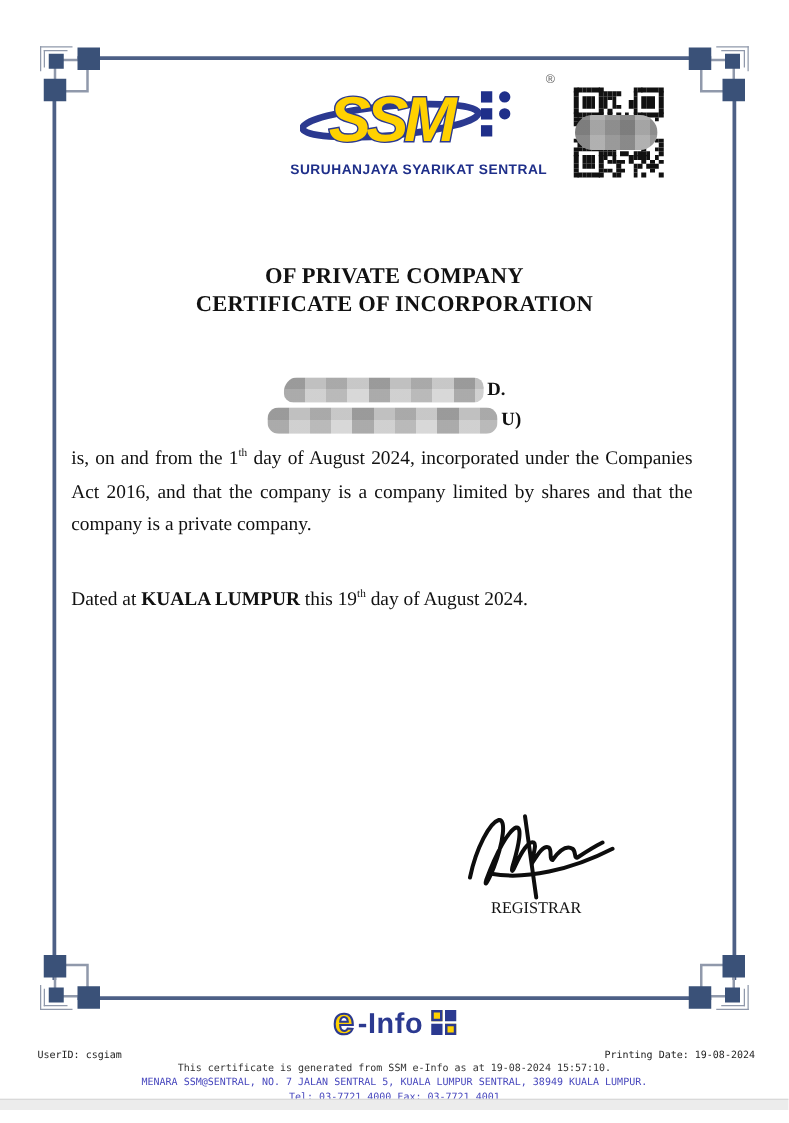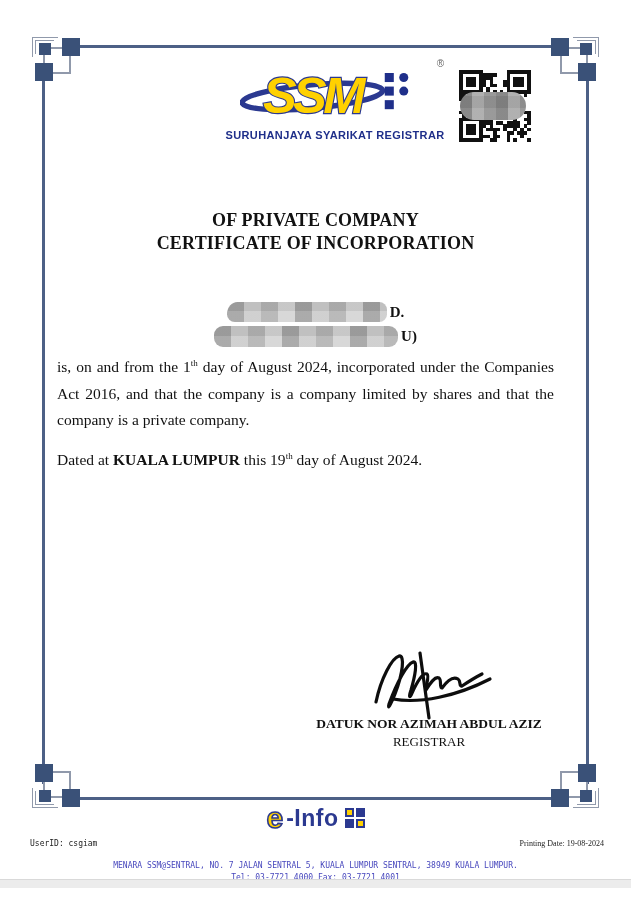--- a/index.html
+++ b/index.html
@@ -53,38 +53,38 @@
   .blob { border-radius:9px;
     background-image:
       repeating-linear-gradient(90deg, rgba(120,120,120,.5) 0 17px, rgba(195,195,195,.5) 17px 34px, rgba(150,150,150,.5) 34px 51px, rgba(210,210,210,.5) 51px 68px),
       repeating-linear-gradient(0deg, #dedede 0 11px, #bdbdbd 11px 22px);
   }
   .blob.l1 { width:160px; height:20px; margin-right:3px; border-top-left-radius:12px 14px; }
   .blob.l2 { width:184px; height:21px; margin-right:3px; }
   
   .body-par { position:absolute; left:57px; top:354px; width:497px; font-size:15.5px; line-height:26.5px; text-align:justify; }
   sup { font-size:9px; vertical-align:super; line-height:0; }
-  .dated { position:absolute; left:57px; top:451px; font-size:15.5px; }
+  .dated { position:absolute; left:57px; top:471px; font-size:15.5px; }
   
   .signature { position:absolute; left:362px; top:646px; width:145px; height:76px; z-index:4; }
   .registrar { position:absolute; left:300px; top:716px; width:258px; text-align:center; }
   .registrar-name { font-weight:bold; font-size:13.5px; }
   .registrar-title { font-size:13px; margin-top:2px; }
   
   .einfo { position:absolute; left:0; top:804px; width:631px; display:flex; justify-content:center; align-items:center; gap:3px; z-index:3; }
   .einfo-e { font-family:"Liberation Sans",sans-serif; font-weight:bold; font-size:30px; line-height:28px; color:#ffd100;
     -webkit-text-stroke:1.6px #2b3990; text-shadow:0 0 1px #2b3990; }
   .einfo-rest { font-family:"Liberation Sans",sans-serif; font-weight:bold; font-size:23px; color:#2b3990; letter-spacing:.5px; }
   .einfo-dots { display:grid; grid-template-columns:9px 9px; grid-auto-rows:9px; gap:2px; margin-left:3px; }
   .einfo-dots .d1 { background:#ffd100; border:2px solid #2b3990; }
   .einfo-dots .d2 { background:#2b3990; }
   
   .foot { font-family:"DejaVu Sans Mono", monospace; font-size:8px; position:absolute; white-space:nowrap; }
   .foot.userid   { left:30px; top:839px; color:#222; }
-  .foot.printdt  { right:27px; top:839px; color:#222;font-family:Liberation Serif, serif; }
+  .foot.printdt  { right:27px; top:839px; color:#222; }
   .foot.genline  { left:0; top:850px; width:631px; text-align:center; color:#333; }
   .foot.address  { left:0; top:861px; width:631px; text-align:center; color:#4747bd; }
   .foot.telline  { left:0; top:873px; width:631px; text-align:center; color:#4747bd; }
   .bottom-strip { position:absolute; left:0; bottom:0; width:631px; height:9px; background:#ececec; border-top:1px solid #d9d9d9; }
 </style>
 </head>
 <body>
 
 <div class="page">
 
@@ -135,21 +135,21 @@
         <g fill="#1f2f8a">
           <rect x="160" y="14" width="10" height="10"></rect>
           <rect x="176" y="14" width="10" height="10" rx="5"></rect>
           <rect x="160" y="29" width="10" height="10"></rect>
           <rect x="176" y="29" width="10" height="10" rx="5"></rect>
           <rect x="160" y="44" width="10" height="10"></rect>
         </g>
       </svg>
       <span class="ssm-reg">®</span>
     </span>
-    <div class="ssm-org1">SURUHANJAYA SYARIKAT REGISTRAR</div>
+    <div class="ssm-org1">SURUHANJAYA SYARIKAT SENTRAL</div>
   </div>
 
   <div class="qr">
     <div class="qr-grid" id="qr-grid">
         <div class="qr-cell" style="left: 0px; top: 0px; width: 3.7px; height: 3.7px;"></div>
         <div class="qr-cell" style="left: 3.4px; top: 0px; width: 3.7px; height: 3.7px;"></div>
         <div class="qr-cell" style="left: 6.8px; top: 0px; width: 3.7px; height: 3.7px;"></div>
         <div class="qr-cell" style="left: 10.2px; top: 0px; width: 3.7px; height: 3.7px;"></div>
         <div class="qr-cell" style="left: 13.6px; top: 0px; width: 3.7px; height: 3.7px;"></div>
         <div class="qr-cell" style="left: 17px; top: 0px; width: 3.7px; height: 3.7px;"></div>
@@ -409,34 +409,34 @@
 
   <svg class="signature" viewBox="0 0 145 76">
     <g fill="none" stroke="#0d0d0d" stroke-width="3.2" stroke-linecap="round">
       <path d="M14,56 C19,32 30,12 37,10 C43,9 41,27 33,48 C29,58 25,65 27,58 C35,36 45,18 51,16 C56,15 53,30 49,44 C47,50 47,54 50,47 C55,36 61,26 65,28 C68,30 63,41 64,44 C69,36 73,30 77,32 C80,34 77,42 80,42 C85,35 91,30 96,33 C99,35 97,41 100,40 C106,36 112,32 120,28"></path>
       <path d="M31,53 C58,58 95,50 128,33"></path>
       <path d="M58,7 L67,72"></path>
     </g>
   </svg>
 
   <div class="registrar">
-    <div class="registrar-name">DATUK NOR AZIMAH ABDUL AZIZ</div>
     <div class="registrar-title">REGISTRAR</div>
   </div>
 
   <div class="einfo">
     <span class="einfo-e">e</span>
     <span class="einfo-rest">-Info</span>
     <span class="einfo-dots">
       <span class="d1"></span>
         <span class="d2"></span>
         <span class="d2"></span>
         <span class="d1"></span>
     </span>
   </div>
 
   <div class="foot userid">UserID: csgiam</div>
   <div class="foot printdt">Printing Date: 19-08-2024</div>
+  <div class="foot genline">This certificate is generated from SSM e-Info as at 19-08-2024 15:57:10.</div>
   <div class="foot address">MENARA SSM@SENTRAL, NO. 7 JALAN SENTRAL 5, KUALA LUMPUR SENTRAL, 38949 KUALA LUMPUR.</div>
   <div class="foot telline">Tel: 03-7721 4000 Fax: 03-7721 4001</div>
 
   <div class="bottom-strip"></div>
 </div>
 
 </body></html>

